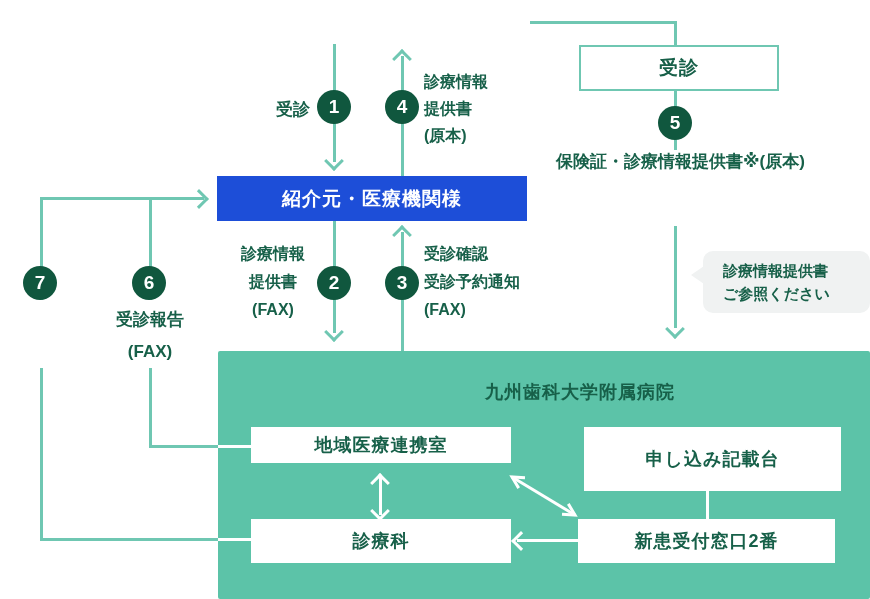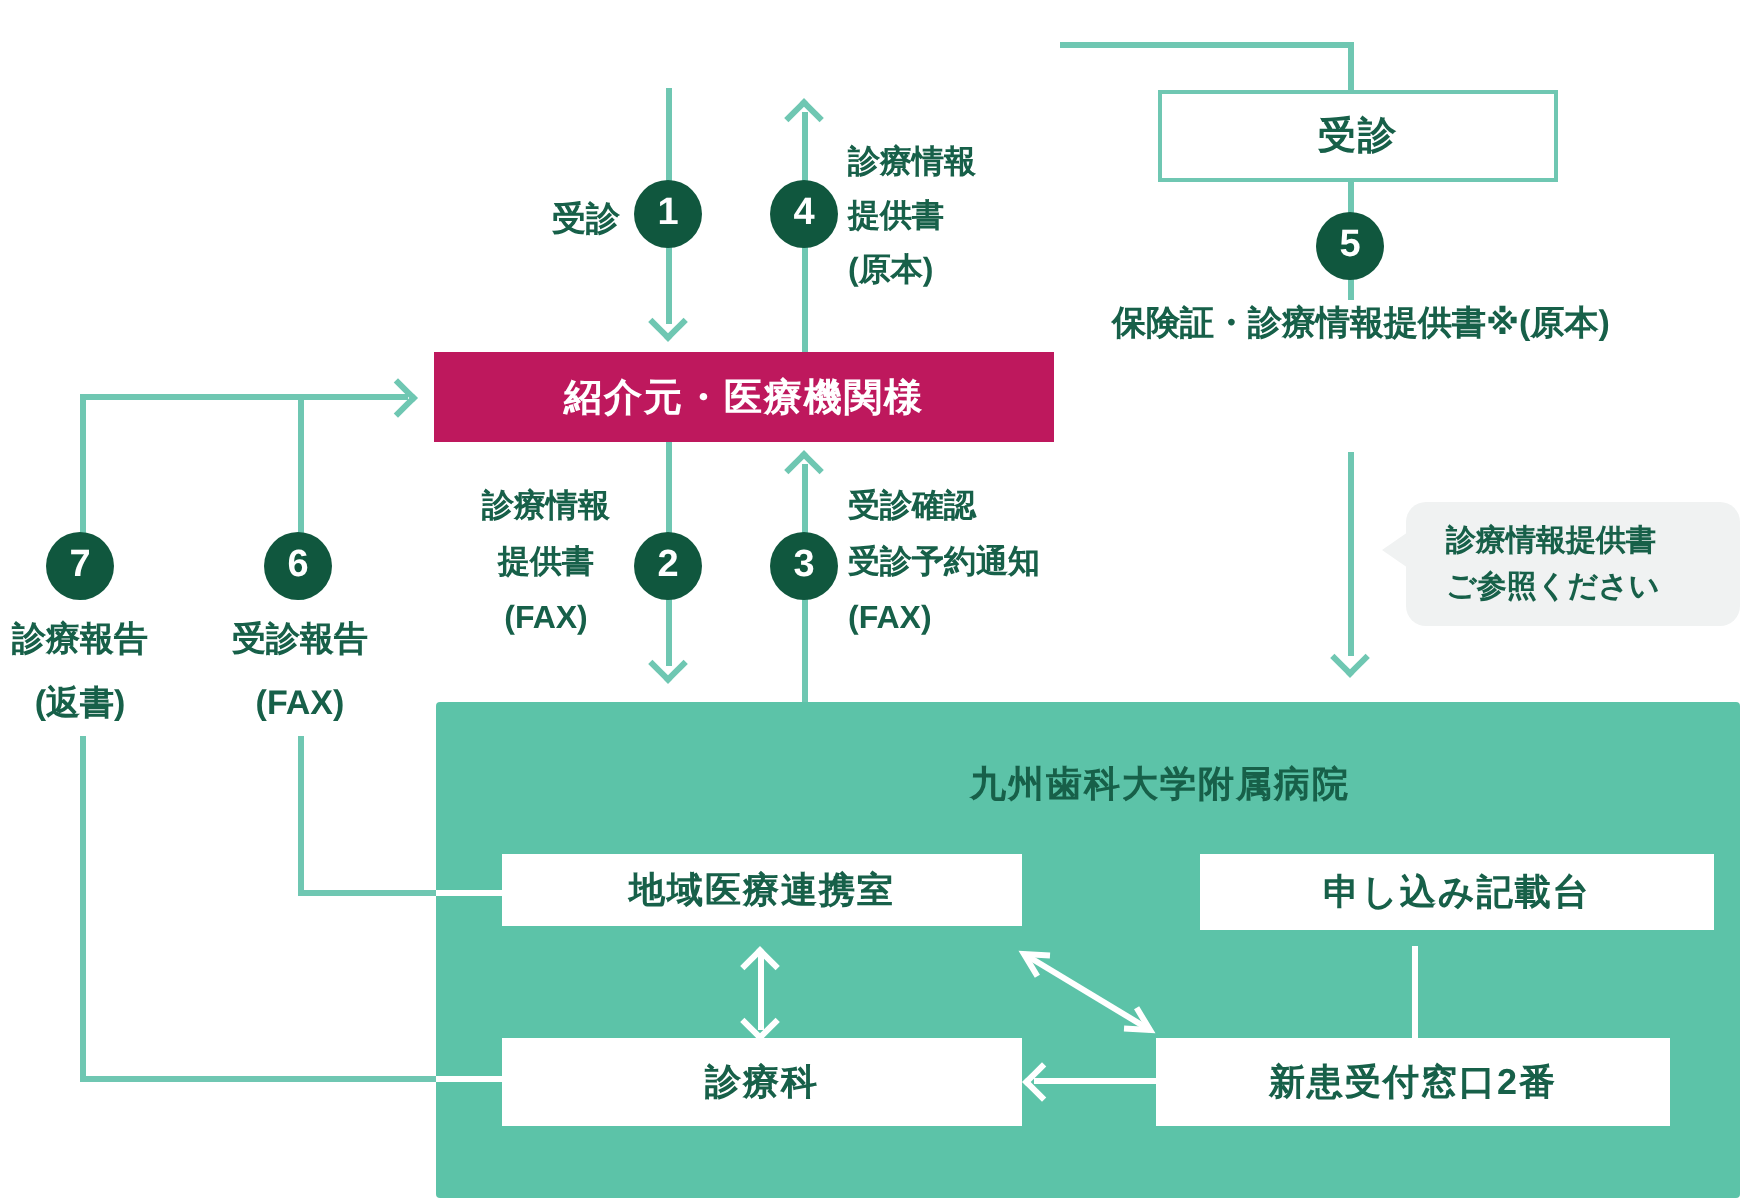--- a/index.html
+++ b/index.html
@@ -9,21 +9,21 @@
     background:#ffffff;
   }
   .abs{position:absolute;}
   
   .node{
     position:absolute;display:flex;align-items:center;justify-content:center;
     font-weight:bold;font-size:19px;letter-spacing:1px;
   }
   .node.outline-dark{background:#ffffff;border:2px solid #115840;color:#176049;}
   .node.outline-teal{background:#ffffff;border:2px solid #6fc7b2;color:#176049;}
-  .node.filled-dark{background:#be185d;color:#ffffff;}
+  .node.filled-dark{background:#1d4ed8;color:#ffffff;}
   .node.inner-white{background:#ffffff;color:#176049;font-size:18px;letter-spacing:1px;}
   
   .hospital{position:absolute;background:#5cc3a8;border-radius:2px;}
   .hospital-title{
     position:absolute;text-align:center;color:#176049;
     font-weight:bold;font-size:18px;letter-spacing:1px;
   }
   
   .tline{position:absolute;background:#6fc7b2;}
   .wline{position:absolute;background:#ffffff;}
@@ -102,21 +102,21 @@
   <div class="tline" style="left:149px;top:368px;width:3px;height:80px;"></div>
   <div class="tline" style="left:149px;top:445px;width:69px;height:3px;"></div>
 
   <div class="hospital" style="left:218px;top:351px;width:652px;height:248px;"></div>
   <div class="hospital-title" style="left:218px;top:380px;width:724px;">九州歯科大学附属病院</div>
 
   <div class="wline" style="left:218px;top:445px;width:34px;height:3px;"></div>
   <div class="wline" style="left:218px;top:538px;width:34px;height:3px;"></div>
 
   <div class="node inner-white" style="left:251px;top:427px;width:260px;height:36px;">地域医療連携室</div>
-  <div class="node inner-white" style="left:600px;top:427px;width:257px;height:38px;font-family:Liberation Serif, serif;">申し込み記載台</div>
+  <div class="node inner-white" style="left:584px;top:427px;width:257px;height:64px;font-family:Liberation Serif, serif;">申し込み記載台</div>
   <div class="node inner-white" style="left:251px;top:519px;width:260px;height:44px;">診療科</div>
   <div class="node inner-white" style="left:578px;top:519px;width:257px;height:44px;">新患受付窓口2番</div>
 
   <div class="wline" style="left:379px;top:477px;width:3px;height:38px;"></div>
   <div class="chev white up" style="left:373px;top:476px;"></div>
   <div class="chev white down" style="left:373px;top:504px;"></div>
 
   <div class="wline" style="left:706px;top:473px;width:3px;height:46px;"></div>
 
   <div class="wline" style="left:517px;top:539px;width:61px;height:3px;"></div>
@@ -142,22 +142,20 @@
   <div class="steplabel small17 alignr" style="left:230px;top:96px;width:80px;">受診</div>
   <div class="steplabel lh27" style="left:424px;top:68px;">診療情報
 提供書
 (原本)</div>
   <div class="steplabel alignc" style="left:212px;top:240px;width:122px;">診療情報
 提供書
 (FAX)</div>
   <div class="steplabel" style="left:424px;top:240px;">受診確認
 受診予約通知
 (FAX)</div>
-  <div class="steplabel small17 lh32 alignc" style="left:0px;top:304px;width:80px;">診療報告
-(返書)</div>
   <div class="steplabel small17 lh32 alignc" style="left:110px;top:304px;width:80px;">受診報告
 (FAX)</div>
 
   <div class="step5-title" style="left:556px;top:150px;">保険証・診療情報提供書※(原本)</div>
 
   <div class="bubble" style="left:703px;top:251px;width:133px;">診療情報提供書
 ご参照ください</div>
   <div class="bubble-tail" style="left:691px;top:266px;"></div>
 
 </div>

